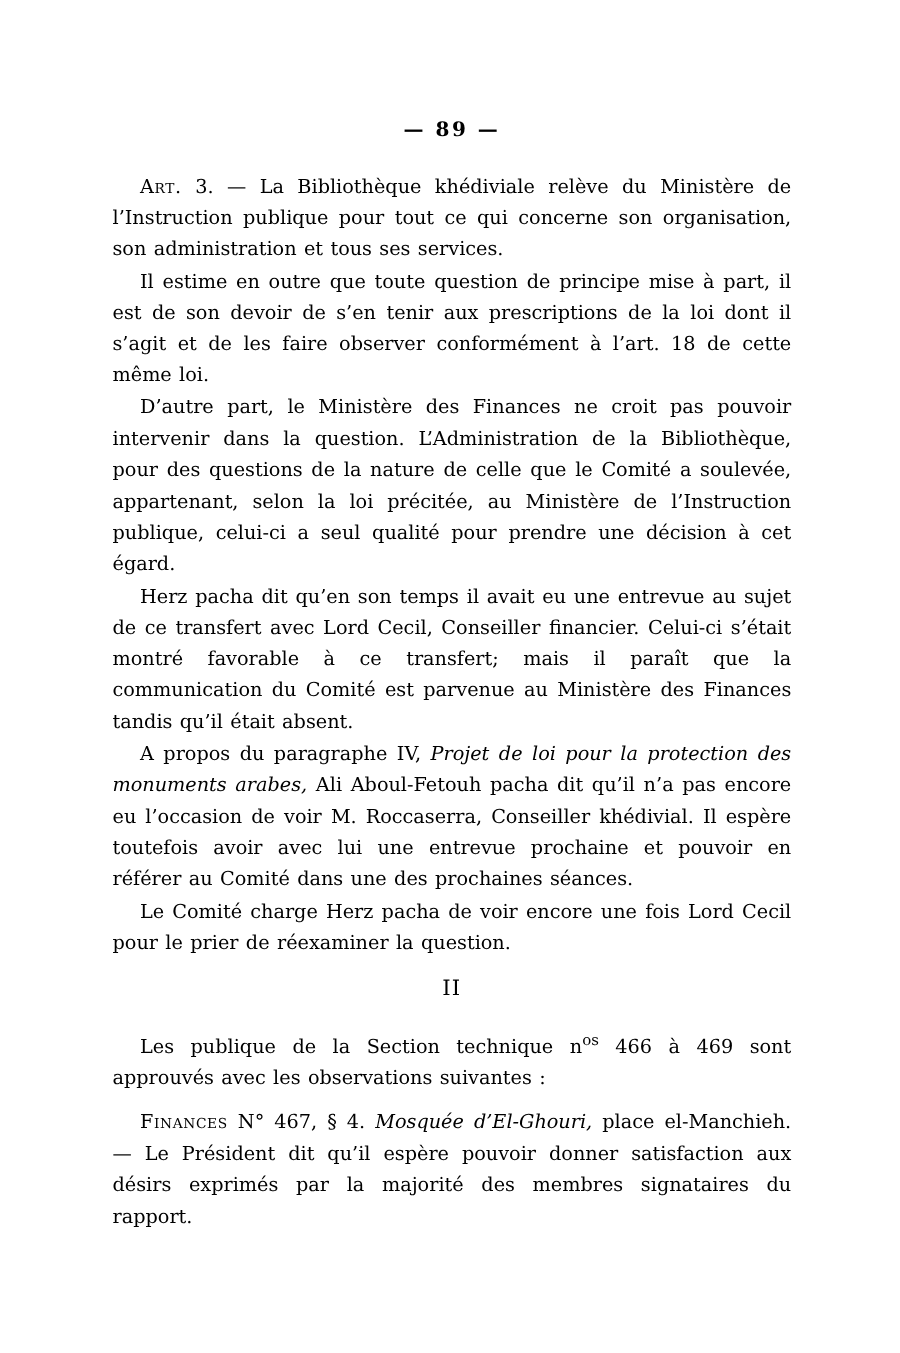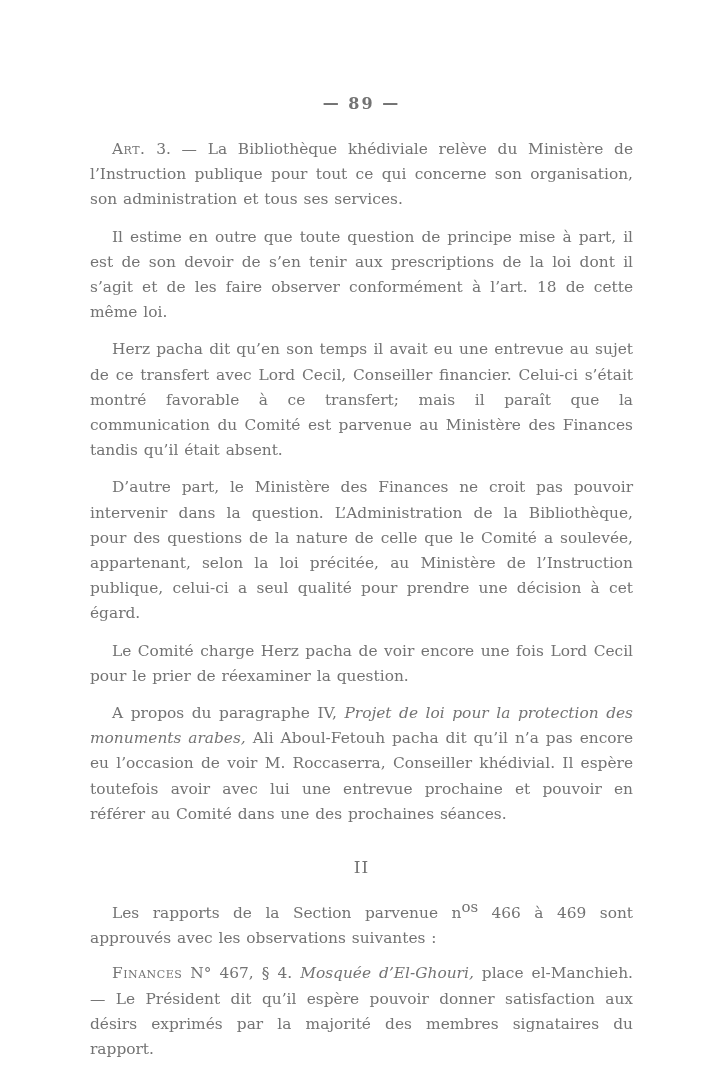--- a/index.html
+++ b/index.html
@@ -7,21 +7,21 @@
   html, body {
     background: #ffffff;
   }
 
   .page {
     position: relative;
     width: 720px;
     height: 1082px;
     margin: 0 auto;
     background: #ffffff;
-    color: #737373;
+    color: #000000;
     font-family: "DejaVu Serif", "Liberation Serif", serif;
     overflow: hidden;
   }
 
   .text-block {
     position: absolute;
     left: 90px;
     top: 94px;
     width: 543px;
   }
@@ -35,72 +35,72 @@
   }
 
   .para {
     font-size: 15.4px;
     line-height: 25.2px;
     text-align: justify;
     text-indent: 22px;
     word-spacing: 1px;
   }
 
-  .para + .para { margin-top: 12px; }
+  .para + .para { margin-top: 0; }
 
   .sp-before { margin-top: 10px; }
 
   .sc {
     font-variant: small-caps;
     letter-spacing: 0.5px;
   }
 
   .it { font-style: italic; }
 
   .sup {
     vertical-align: super;
-    font-size: 15px;
+    font-size: 12px;
     line-height: 0;
   }
 
   .section-heading {
     text-align: center;
     font-size: 17px;
     letter-spacing: 1px;
-    margin-top: 30px;
+    margin-top: 14px;
     margin-bottom: 24px;
     font-weight: normal;
   }
 
   .block2 .para + .para { margin-top: 10px; }
 </style>
 </head>
 <body>
 
 <div class="page">
   <div class="text-block">
 
     <div class="folio">— 89 —</div>
 
     <p class="para"><span class="sc">Art.</span><span> 3. — La Bibliothèque khédiviale relève du Ministère de l’Instruction publique pour tout ce qui concerne son organisation, son administration et tous ses services.</span></p>
 
     <p class="para sp-before"><span>Il estime en outre que toute question de principe mise à part, il est de son devoir de s’en tenir aux prescriptions de la loi dont il s’agit et de les faire observer conformément à l’art. 18 de cette même loi.</span></p>
 
+    <p class="para"><span>D’autre part, le Ministère des Finances ne croit pas pouvoir intervenir dans la question. L’Administration de la Bibliothèque, pour des questions de la nature de celle que le Comité a soulevée, appartenant, selon la loi précitée, au Ministère de l’Instruction publique, celui-ci a seul qualité pour prendre une décision à cet égard.</span></p>
+
     <p class="para"><span>Herz pacha dit qu’en son temps il avait eu une entrevue au sujet de ce transfert avec Lord Cecil, Conseiller financier. Celui-ci s’était montré favorable à ce transfert; mais il paraît que la communication du Comité est parvenue au Ministère des Finances tandis qu’il était absent.</span></p>
 
-    <p class="para"><span>D’autre part, le Ministère des Finances ne croit pas pouvoir intervenir dans la question. L’Administration de la Bibliothèque, pour des questions de la nature de celle que le Comité a soulevée, appartenant, selon la loi précitée, au Ministère de l’Instruction publique, celui-ci a seul qualité pour prendre une décision à cet égard.</span></p>
+    <p class="para"><span>A propos du paragraphe IV, </span><span class="it">Projet de loi pour la protection des monuments arabes,</span><span> Ali Aboul-Fetouh pacha dit qu’il n’a pas encore eu l’occasion de voir M. Roccaserra, Conseiller khédivial. Il espère toutefois avoir avec lui une entrevue prochaine et pouvoir en référer au Comité dans une des prochaines séances.</span></p>
 
     <p class="para"><span>Le Comité charge Herz pacha de voir encore une fois Lord Cecil pour le prier de réexaminer la question.</span></p>
-
-    <p class="para"><span>A propos du paragraphe IV, </span><span class="it">Projet de loi pour la protection des monuments arabes,</span><span> Ali Aboul-Fetouh pacha dit qu’il n’a pas encore eu l’occasion de voir M. Roccaserra, Conseiller khédivial. Il espère toutefois avoir avec lui une entrevue prochaine et pouvoir en référer au Comité dans une des prochaines séances.</span></p>
 
 
 
     <div class="section-heading">II</div>
 
     <div class="block2">
-      <p class="para"><span>Les rapports de la Section parvenue n</span><span class="sup">os</span><span> 466 à 469 sont approuvés avec les observations suivantes :</span></p>
+      <p class="para"><span>Les publique de la Section technique n</span><span class="sup">os</span><span> 466 à 469 sont approuvés avec les observations suivantes :</span></p>
 
       <p class="para"><span class="sc">Finances</span><span> N° 467, § 4. </span><span class="it">Mosquée d’El-Ghouri,</span><span> place el-Manchieh. — Le Président dit qu’il espère pouvoir donner satisfaction aux désirs exprimés par la majorité des membres signataires du rapport.</span></p>
     </div>
 
   </div>
 </div>
 
 </body></html>

